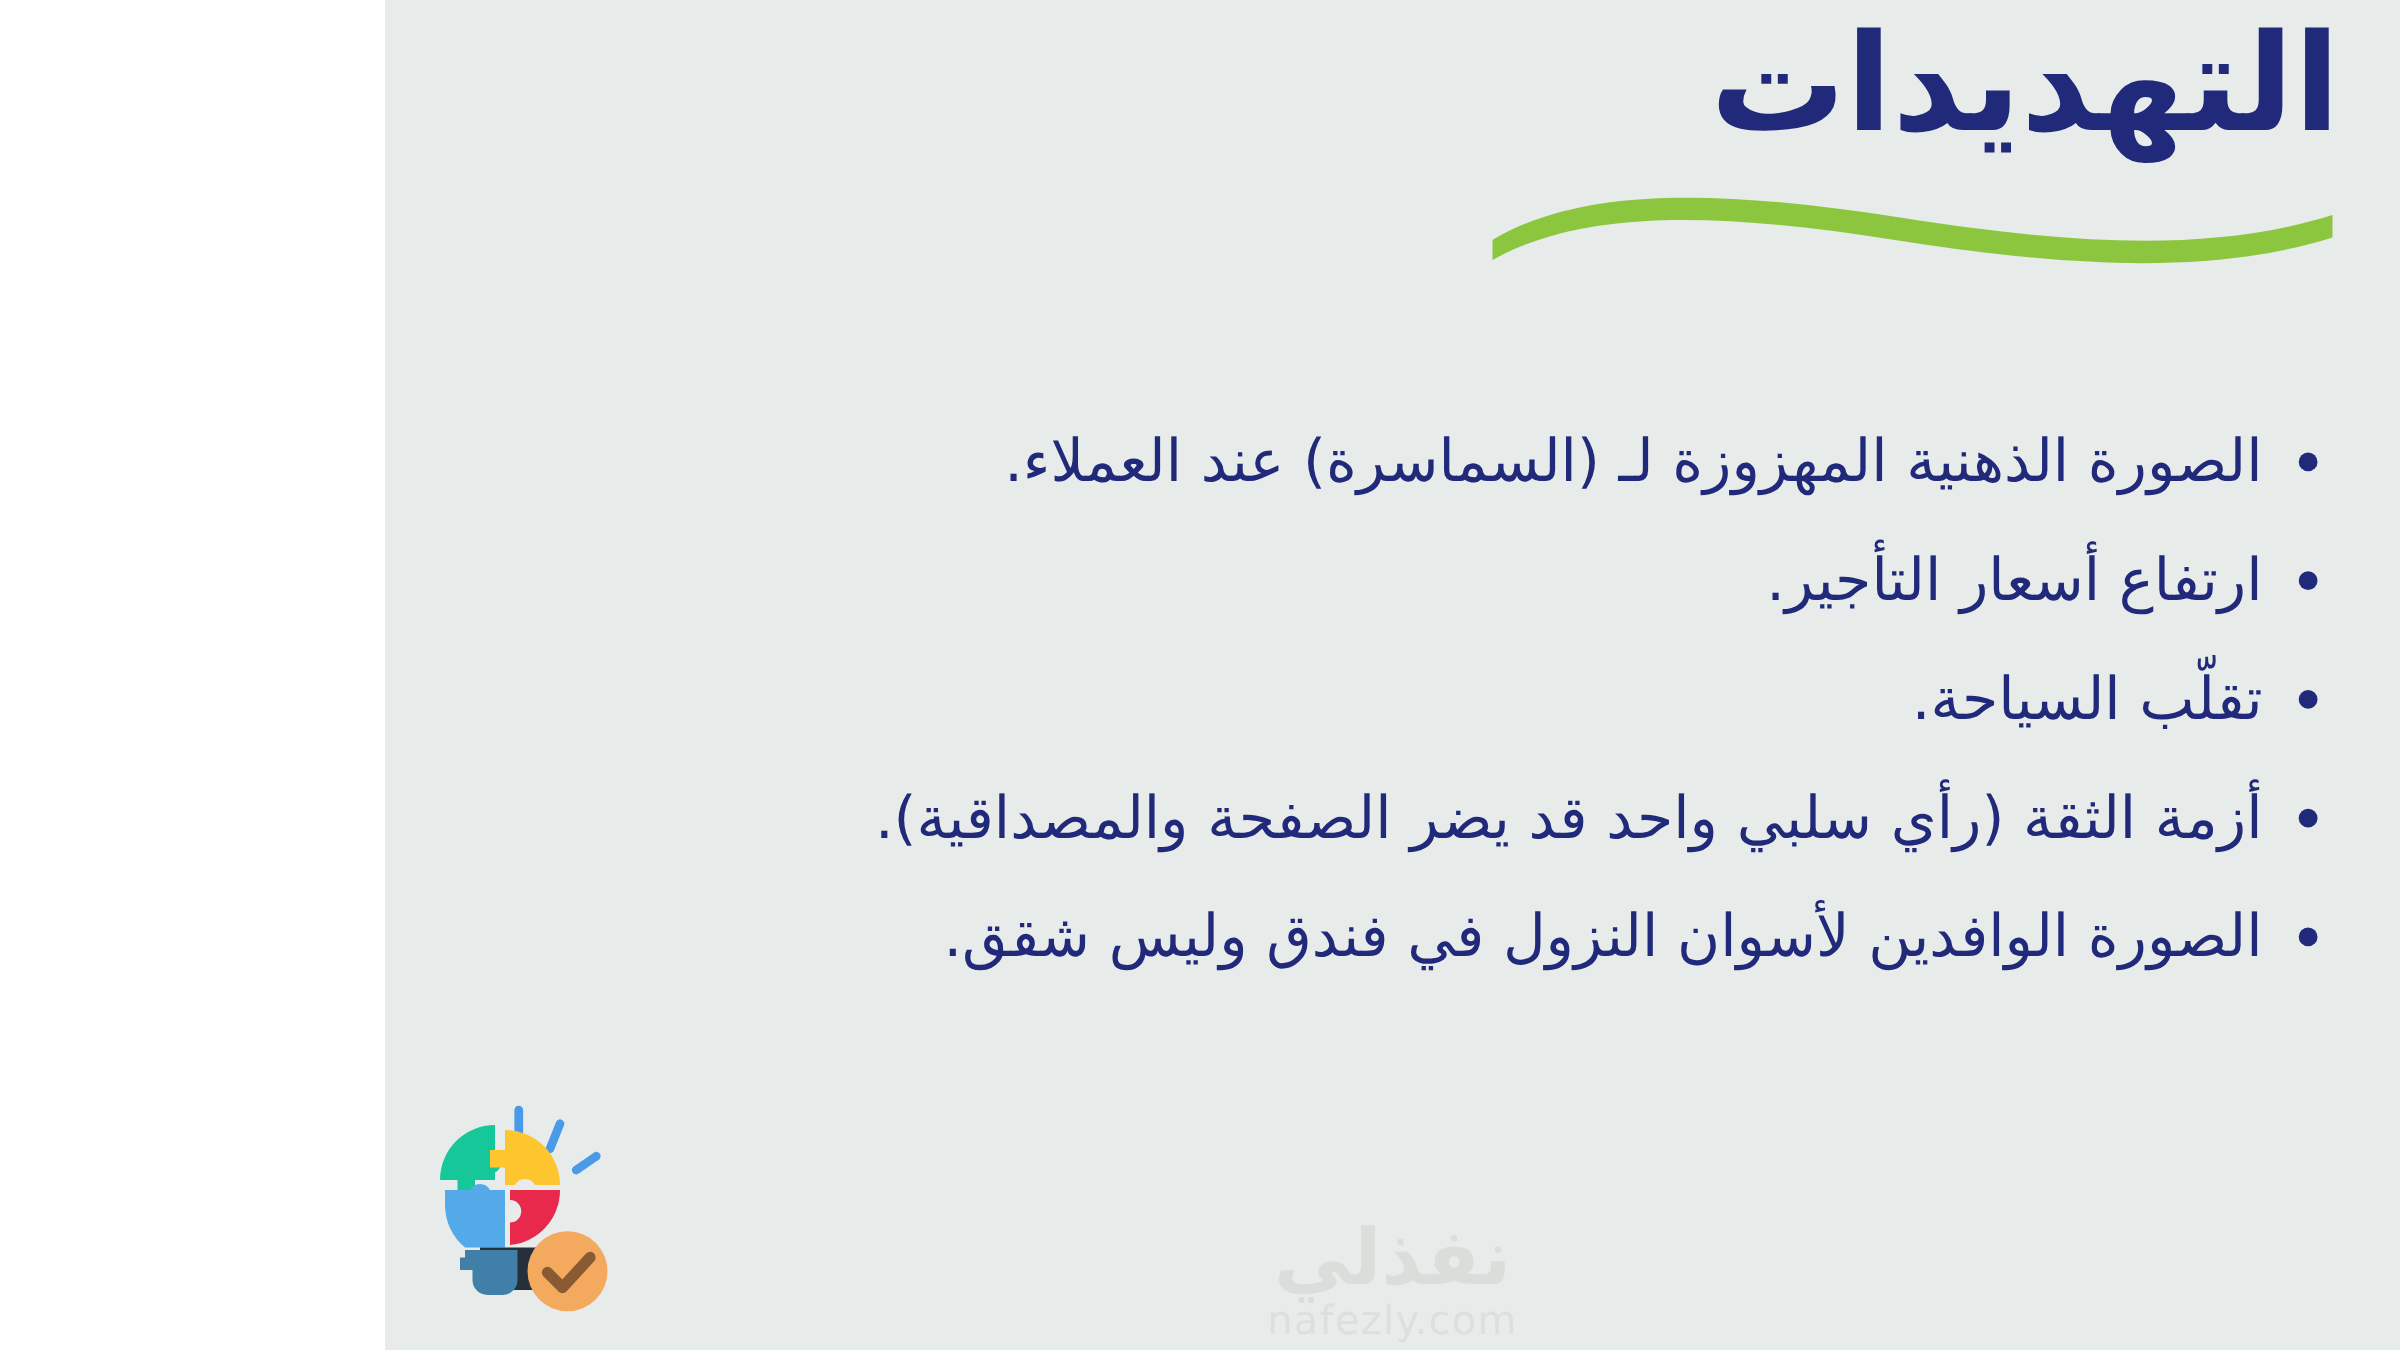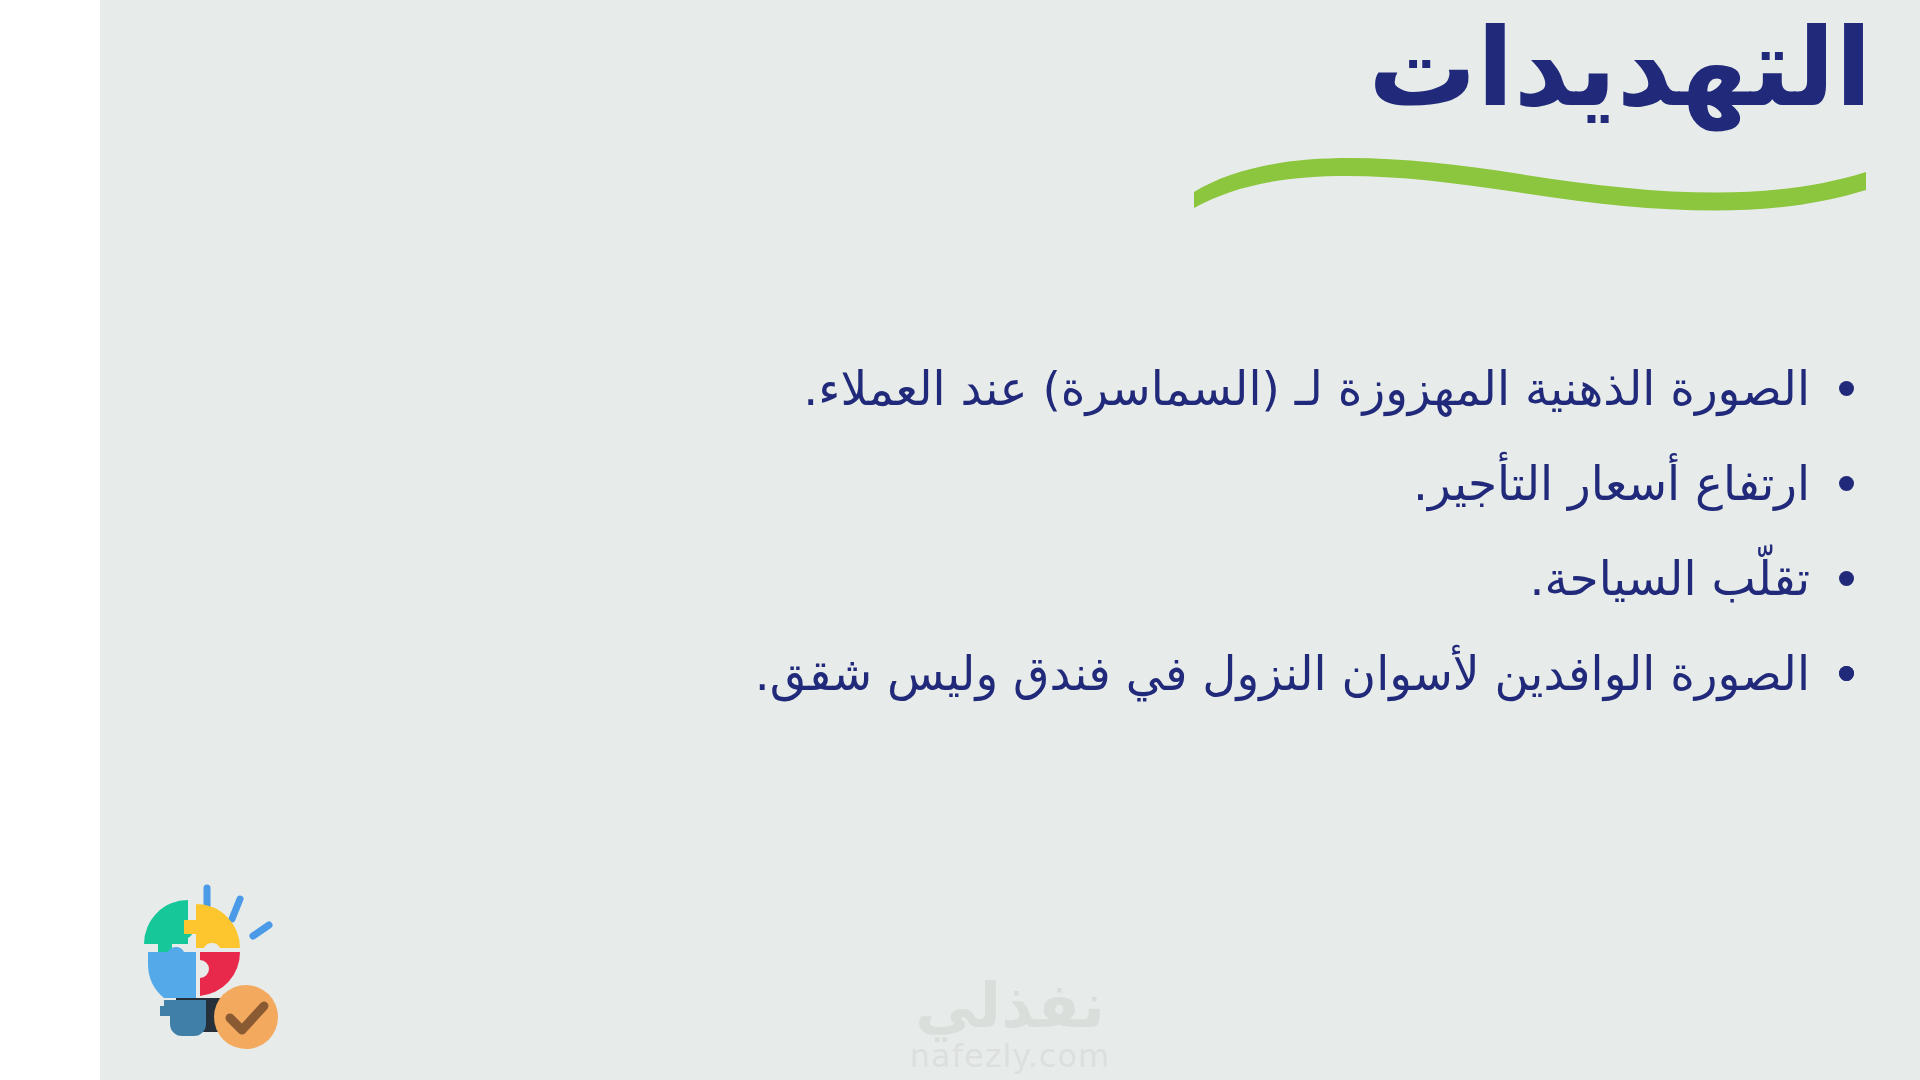--- a/index.html
+++ b/index.html
@@ -9,21 +9,21 @@
   }
   body {
     width: 1920px;
     height: 1080px;
     overflow: hidden;
     font-family: "DejaVu Sans", "Liberation Sans", sans-serif;
   }
 
   .slide {
     position: relative;
-    width: 1820px;
+    width: 1612px;
     height: 1080px;
     background: #e7ebe9;
     overflow: hidden;
   }
 
   
   .title-block {
     position: absolute;
     top: 8px;
     right: 48px;
@@ -48,21 +48,21 @@
     top: 150px;
     right: 50px;
     width: 680px;
     height: 70px;
     pointer-events: none;
   }
 
   
   .bullets {
     position: absolute;
-    top: 341px;
+    top: 322px;
     right: 56px;
     width: 1800px;
     direction: rtl;
     text-align: right;
     list-style: none;
     margin: 0;
     padding: 0;
   }
   .bullet-item {
     position: relative;
@@ -156,20 +156,21 @@
       <span class="bullet-text">ارتفاع أسعار التأجير.</span>
     </li>
 
     <li class="bullet-item">
       <span class="bullet-dot"></span>
       <span class="bullet-text">تقلّب السياحة.</span>
     </li>
 
     <li class="bullet-item wrap">
       <span class="bullet-dot"></span>
+      <span class="bullet-text">أزمة الثقة (رأي سلبي واحد قد يضر الصفحة والمصداقية).</span>
     </li>
 
 
     <li class="bullet-item">
       <span class="bullet-dot"></span>
       <span class="bullet-text">الصورة الوافدين لأسوان النزول في فندق وليس شقق.</span>
     </li>
 
   </ul>
 

